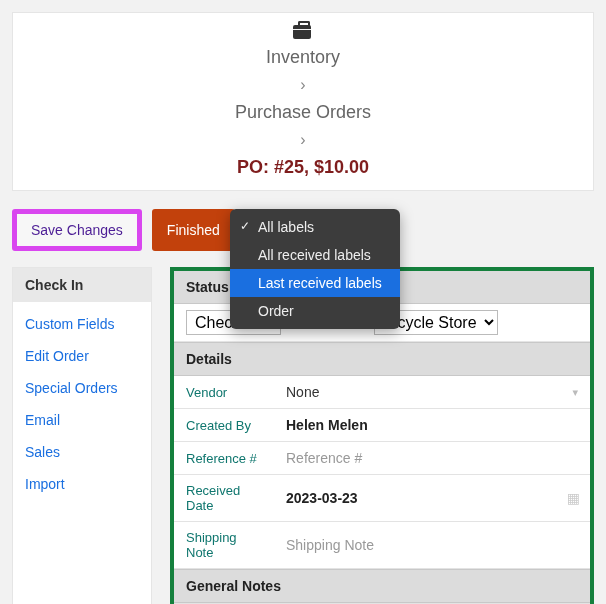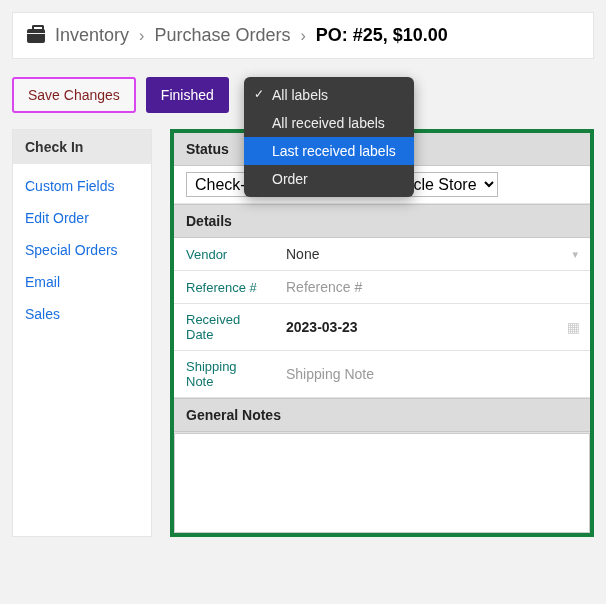--- a/index.html
+++ b/index.html
@@ -13,20 +13,21 @@
   }
   .breadcrumb-bar {
     background: #fff;
     border: 1px solid #e5e5e5;
     padding: 12px 14px;
     display: flex;
     align-items: center;
     gap: 8px;
     font-size: 18px;
     color: #444;
+    flex-direction: column;
   }
   .briefcase-icon {
     width: 18px; height: 14px;
     background: #333;
     border-radius: 2px;
     position: relative;
     margin-right: 2px;
   }
   .briefcase-icon::before {
     content: "";
@@ -38,48 +39,48 @@
     border-radius: 2px 2px 0 0;
   }
   .briefcase-icon::after {
     content:"";
     position:absolute;
     top:4px; left:0; right:0;
     height:1px; background:#f2f2f2;
   }
   .chev { color: #888; font-size: 16px; padding: 0 2px; }
   .bc-muted { color: #666; }
-  .bc-strong { font-weight: 600; color: #000000; }
+  .bc-strong { font-weight: 600; color: #7f1d1d; }
   .toolbar {
     display: flex;
     gap: 10px;
     margin-top: 18px;
     position: relative;
   }
   .btn {
     padding: 8px 14px;
     border-radius: 3px;
     font-size: 14px;
     cursor: pointer;
     border: 1px solid transparent;
   }
   .btn-disabled {
     background: #f7f7f7;
-    color: #7f1d1d;
-    border: 2px solid #d946ef;
+    color: #4c1d95;
+    border: 5px solid #d946ef;
     cursor: default;
   }
   .btn-green {
-    background: #4c1d95;
+    background: #c2410c;
     color: #fff;
   }
   .dropdown-menu {
     position: absolute;
     top: 0;
-    left: 232px;
+    left: 218px;
     background: #3c3c3c;
     color: #eee;
     border-radius: 6px;
     padding: 4px 0;
     min-width: 170px;
     box-shadow: 0 4px 14px rgba(0,0,0,0.35);
     z-index: 20;
   }
   .dd-item {
     padding: 6px 14px 6px 28px;
@@ -239,20 +240,21 @@
 <div class="content-layout">
 
   <div class="sidebar">
     <div class="sidebar-header">Check In</div>
     <div class="sidebar-links">
       <a class="sidebar-link">Custom Fields</a>
       <a class="sidebar-link">Edit Order</a>
       <a class="sidebar-link">Special Orders</a>
       <a class="sidebar-link">Email</a>
       <a class="sidebar-link">Sales</a>
+      <a class="sidebar-link">Import</a>
     </div>
   </div>
 
   <div class="main-panel">
     <div class="section-header">Status</div>
     <div class="status-row">
       <div>
         <select>
           <option>Check-In</option>
         </select>
@@ -269,20 +271,24 @@
     <table class="details">
       <tbody>
           <tr>
         <td class="label">Vendor</td>
         <td class="vendor-cell">
           <span>None</span>
           <span class="caret-down">▾</span>
         </td>
       </tr>
       <tr>
+        <td class="label">Created By</td>
+        <td><span class="value-strong">Helen Melen</span></td>
+      </tr>
+      <tr>
         <td class="label">Reference #</td>
         <td><input class="field-input" type="text" placeholder="Reference #" style=""></td>
       </tr>
       <tr>
         <td class="label">Received Date</td>
         <td class="date-cell">
           <span class="value-strong">2023-03-23</span>
           <span class="cal-icon">▦</span>
         </td>
       </tr>

